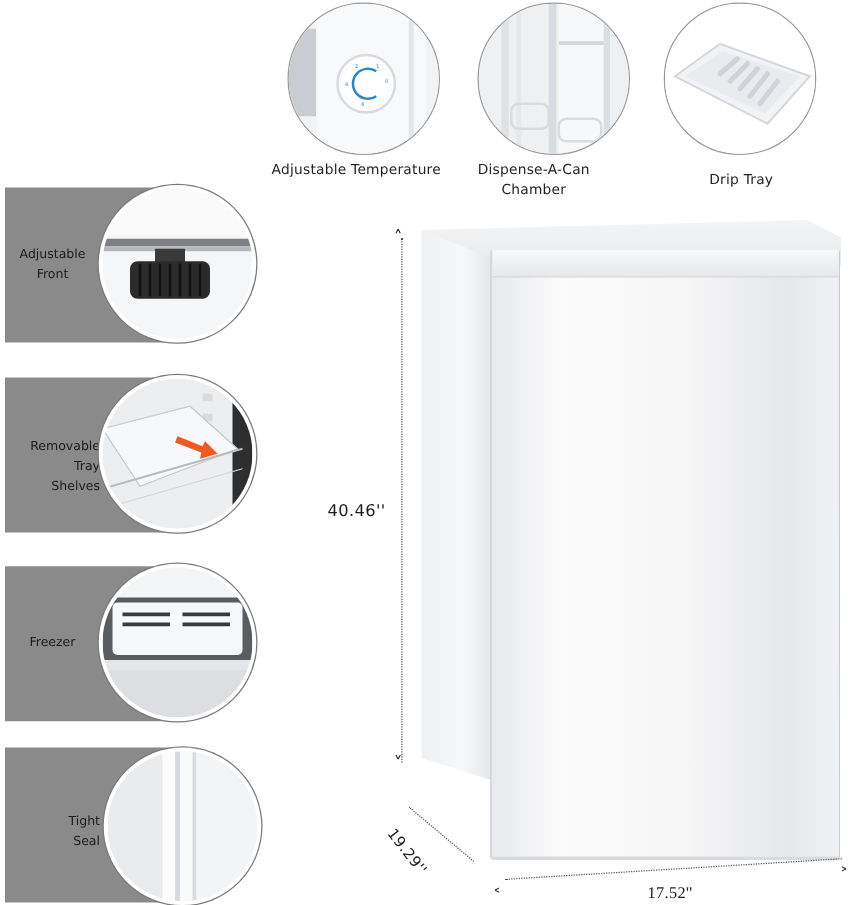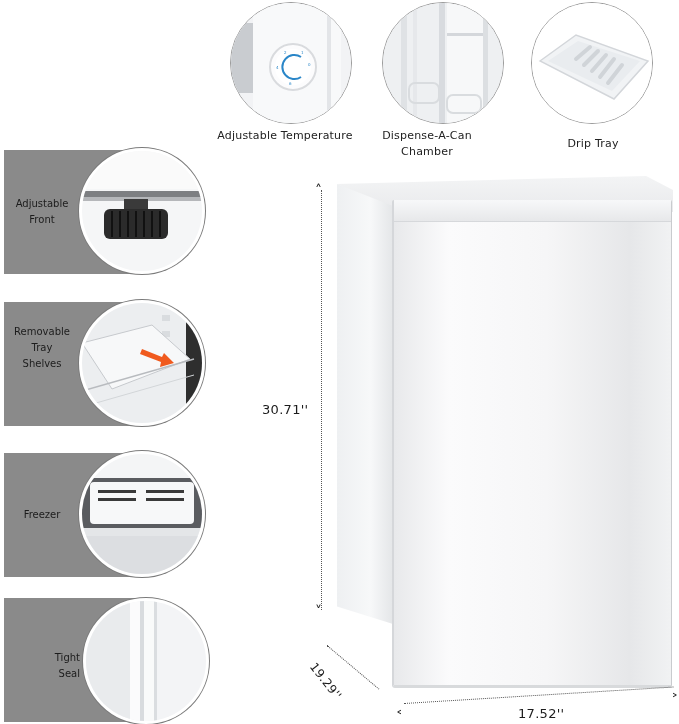--- a/index.html
+++ b/index.html
@@ -133,21 +133,21 @@
       <line x1="46" y1="60" x2="46" y2="86"></line>
         <line x1="54" y1="60" x2="54" y2="86"></line>
       <line x1="62" y1="60" x2="62" y2="86"></line>
         <line x1="70" y1="60" x2="70" y2="86"></line>
       <line x1="78" y1="60" x2="78" y2="86"></line>
     </g>
   </svg>
 </div>
 
 <div class="side-panel" style="top:302px;">
-  <div class="side-label" style="top:22px;">
+  <div class="side-label" style="top:48px;text-align:right;">
     <div>Removable</div>
     <div>Tray</div>
     <div>Shelves</div>
   </div>
 </div>
 <div class="side-circle" style="left:79px; top:300px;">
   <svg width="120" height="120" viewBox="0 0 120 120">
     <rect width="120" height="120" fill="#eceef0"></rect>
     <rect x="104" y="0" width="16" height="120" fill="#2e2e2e"></rect>
     <g fill="#d9dcdf">
@@ -202,21 +202,21 @@
 
 <div class="fridge-top"></div>
 <div class="fridge-side"></div>
 <div class="fridge-door">
   <div class="door-handle-strip"></div>
 </div>
 
 <div class="dim-line-v"></div>
 <div class="arrow" style="left:315px; top:183px;">˄</div>
 <div class="arrow" style="left:315px; top:604px;">˅</div>
-<div class="dim-text" style="left:262px; top:402px;">30.71''</div>
+<div class="dim-text" style="left:262px; top:402px;">40.46''</div>
 
 <div class="dim-line-d"></div>
 <div class="dim-text" style="left:318px; top:660px; transform: rotate(52deg); transform-origin:left top; font-size:12px;">19.29''</div>
 
 <div class="dim-line-h"></div>
 <div class="arrow" style="left:400px; top:705px; transform:rotate(-90deg);">˄</div>
 <div class="arrow" style="left:666px; top:688px; transform:rotate(90deg);">˄</div>
-<div class="dim-text" style="left:518px; top:706px;">17.52''</div>
+<div class="dim-text" style="left:518px; top:706px;font-family:Liberation Serif, serif;">17.52''</div>
 
 </body></html>

